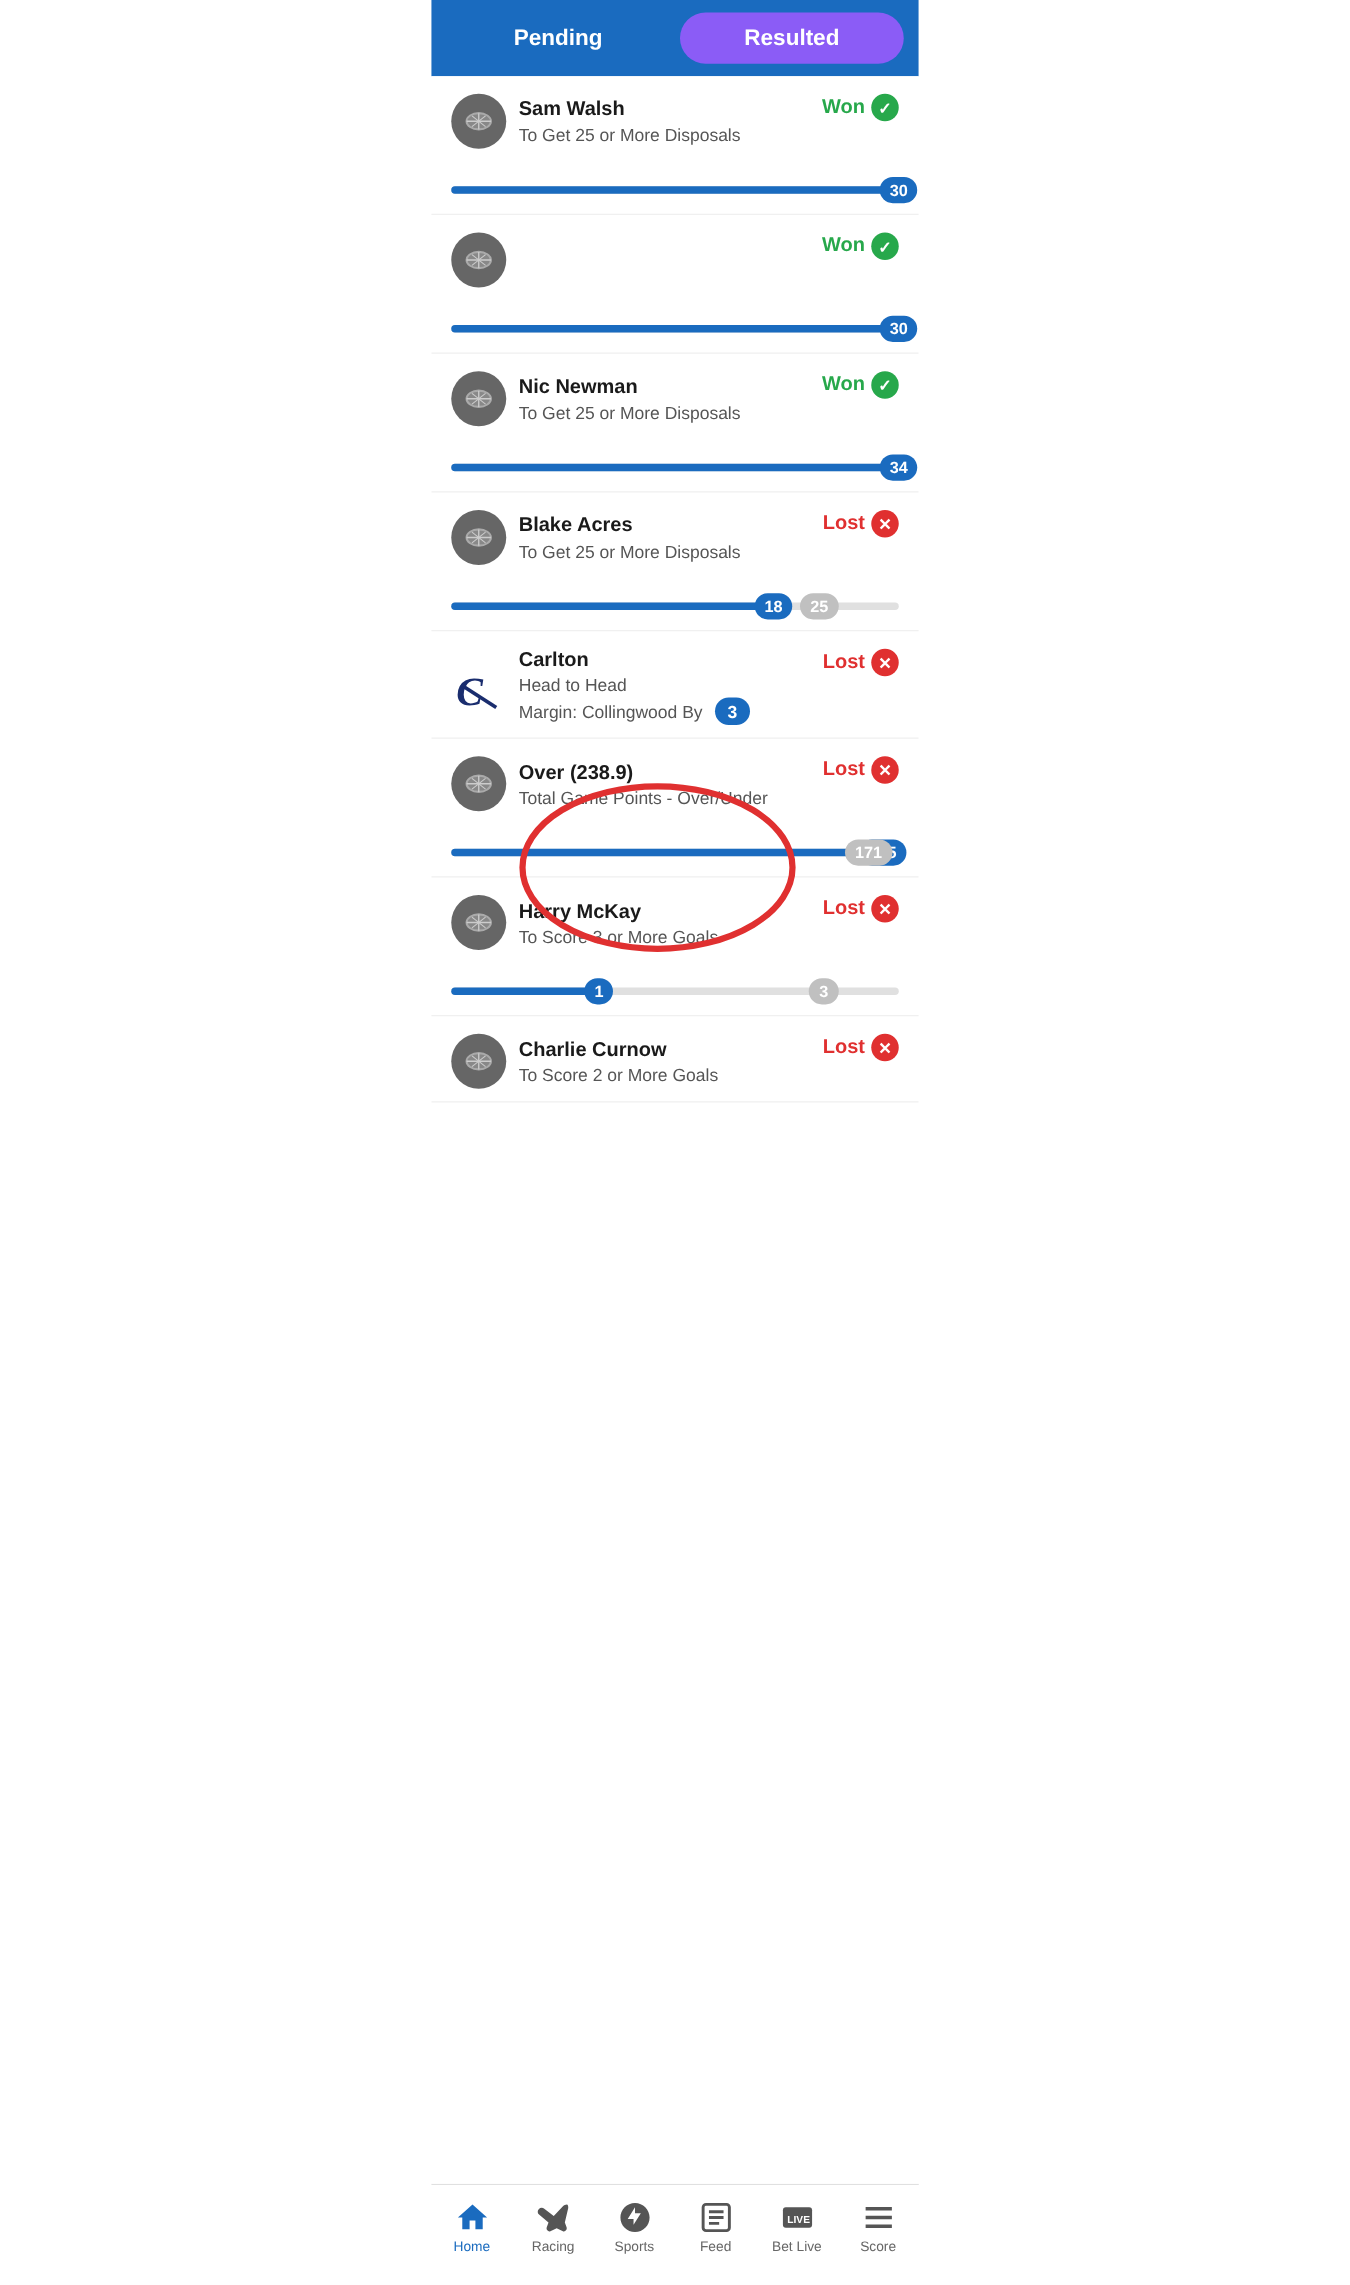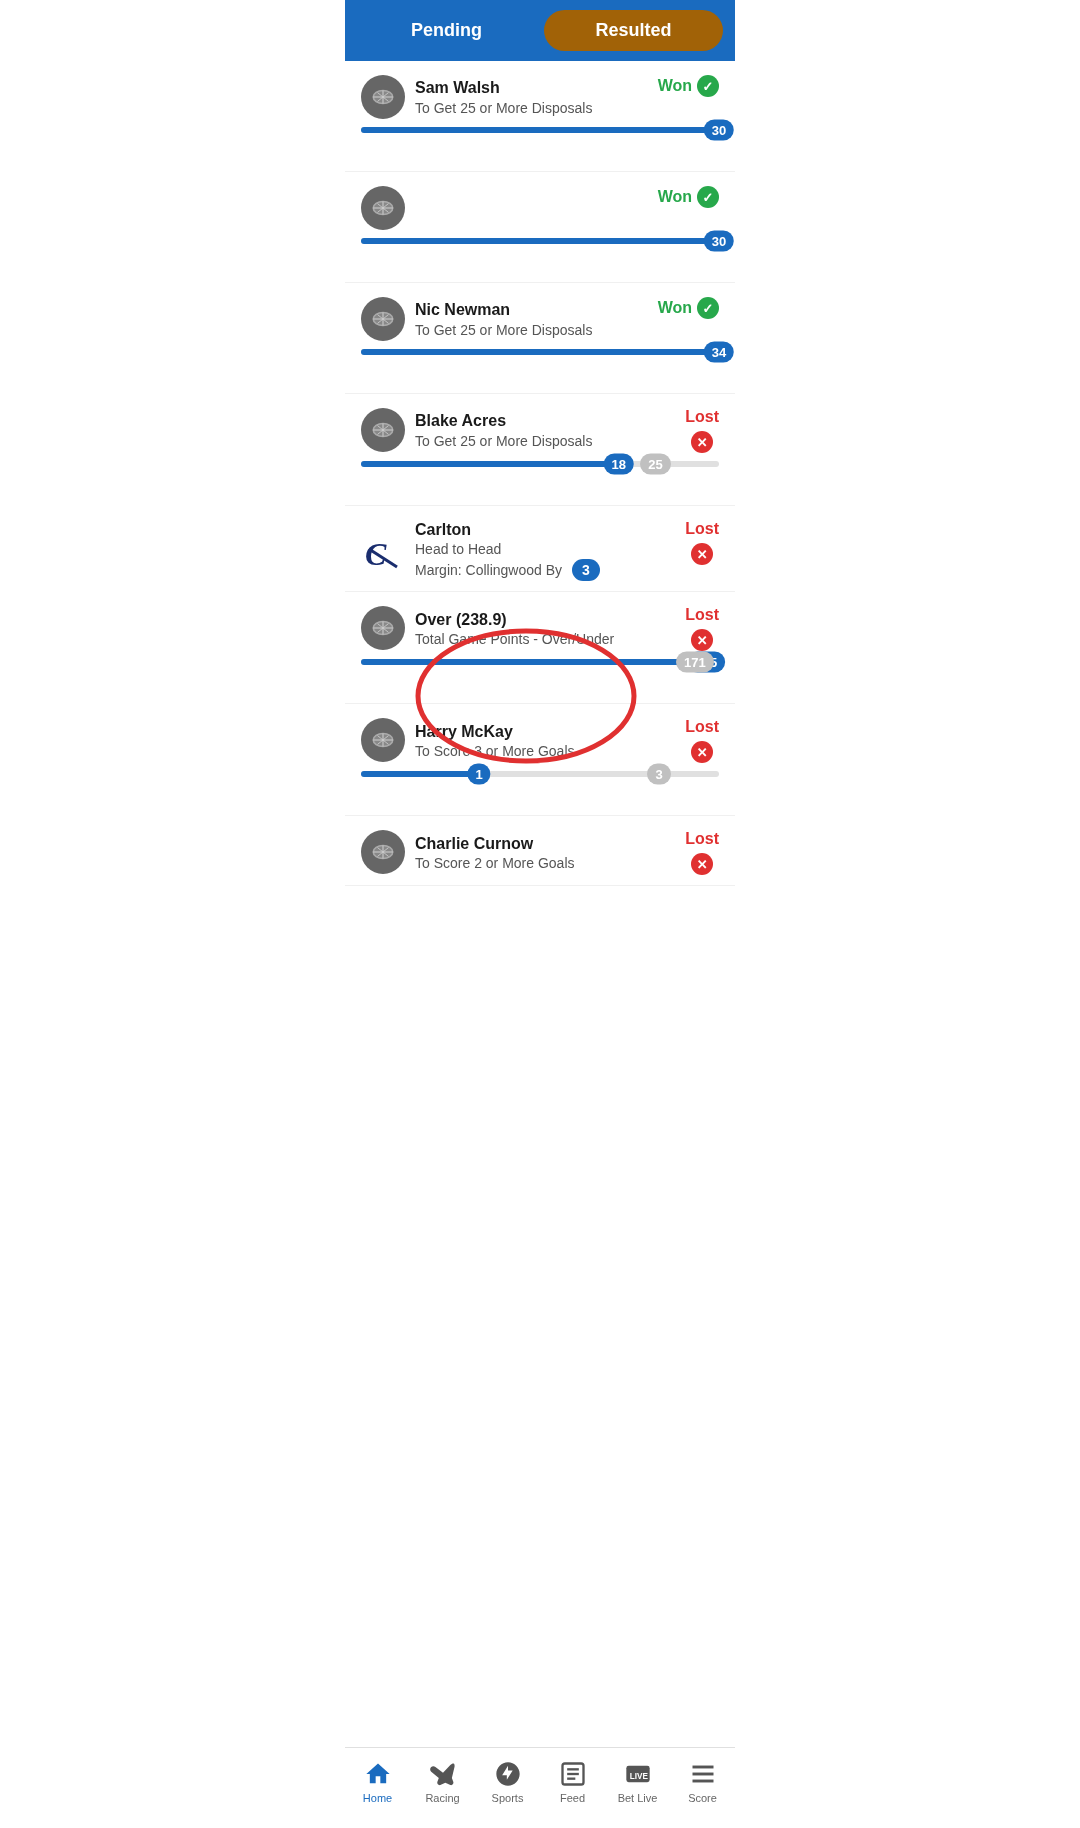--- a/index.html
+++ b/index.html
@@ -24,21 +24,21 @@
       flex: 1;
       padding: 10px 0;
       border-radius: 22px;
       border: none;
       font-size: 18px;
       font-weight: 600;
       cursor: pointer;
       color: #fff;
     }
     .tab-btn.active {
-      background: #a16207;
+      background: #8b5cf6;
     }
     .tab-btn.inactive {
       background: transparent;
     }
 
     
     .bet-list {
       padding: 0;
       background: #fff;
     }
@@ -126,21 +126,20 @@
     }
 
     .status-lost {
       display: flex;
       align-items: center;
       gap: 5px;
       font-size: 16px;
       font-weight: 700;
       color: #e03030;
       white-space: nowrap;
-      flex-direction: column;
     }
 
     .status-icon-won {
       width: 22px;
       height: 22px;
       border-radius: 50%;
       background: #27a84b;
       display: flex;
       align-items: center;
       justify-content: center;
@@ -159,21 +158,21 @@
       color: #fff;
       font-size: 13px;
     }
 
     
     .progress-container {
       margin: 8px 0 10px;
       position: relative;
       height: 28px;
       display: flex;
-      align-items: flex-start;
+      align-items: flex-end;
     }
 
     .progress-track {
       width: 100%;
       height: 6px;
       background: #e0e0e0;
       border-radius: 3px;
       position: relative;
     }
 

